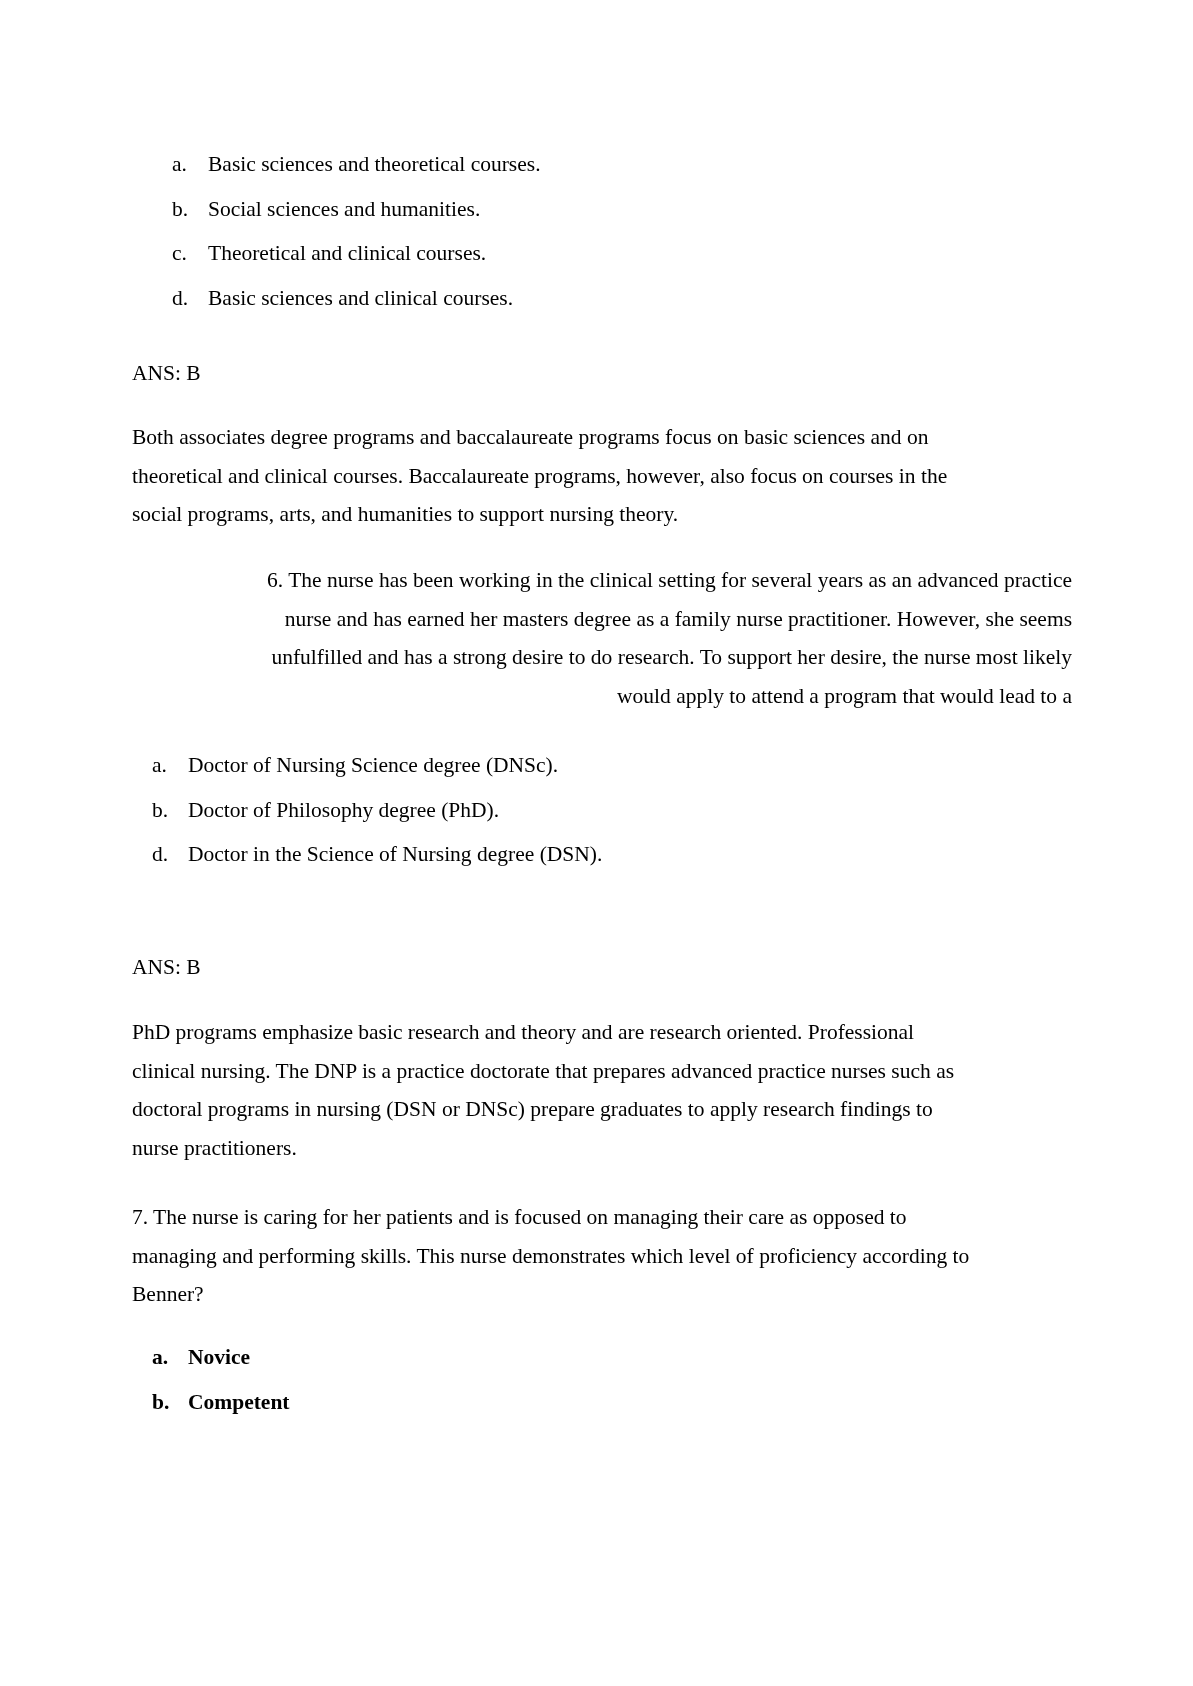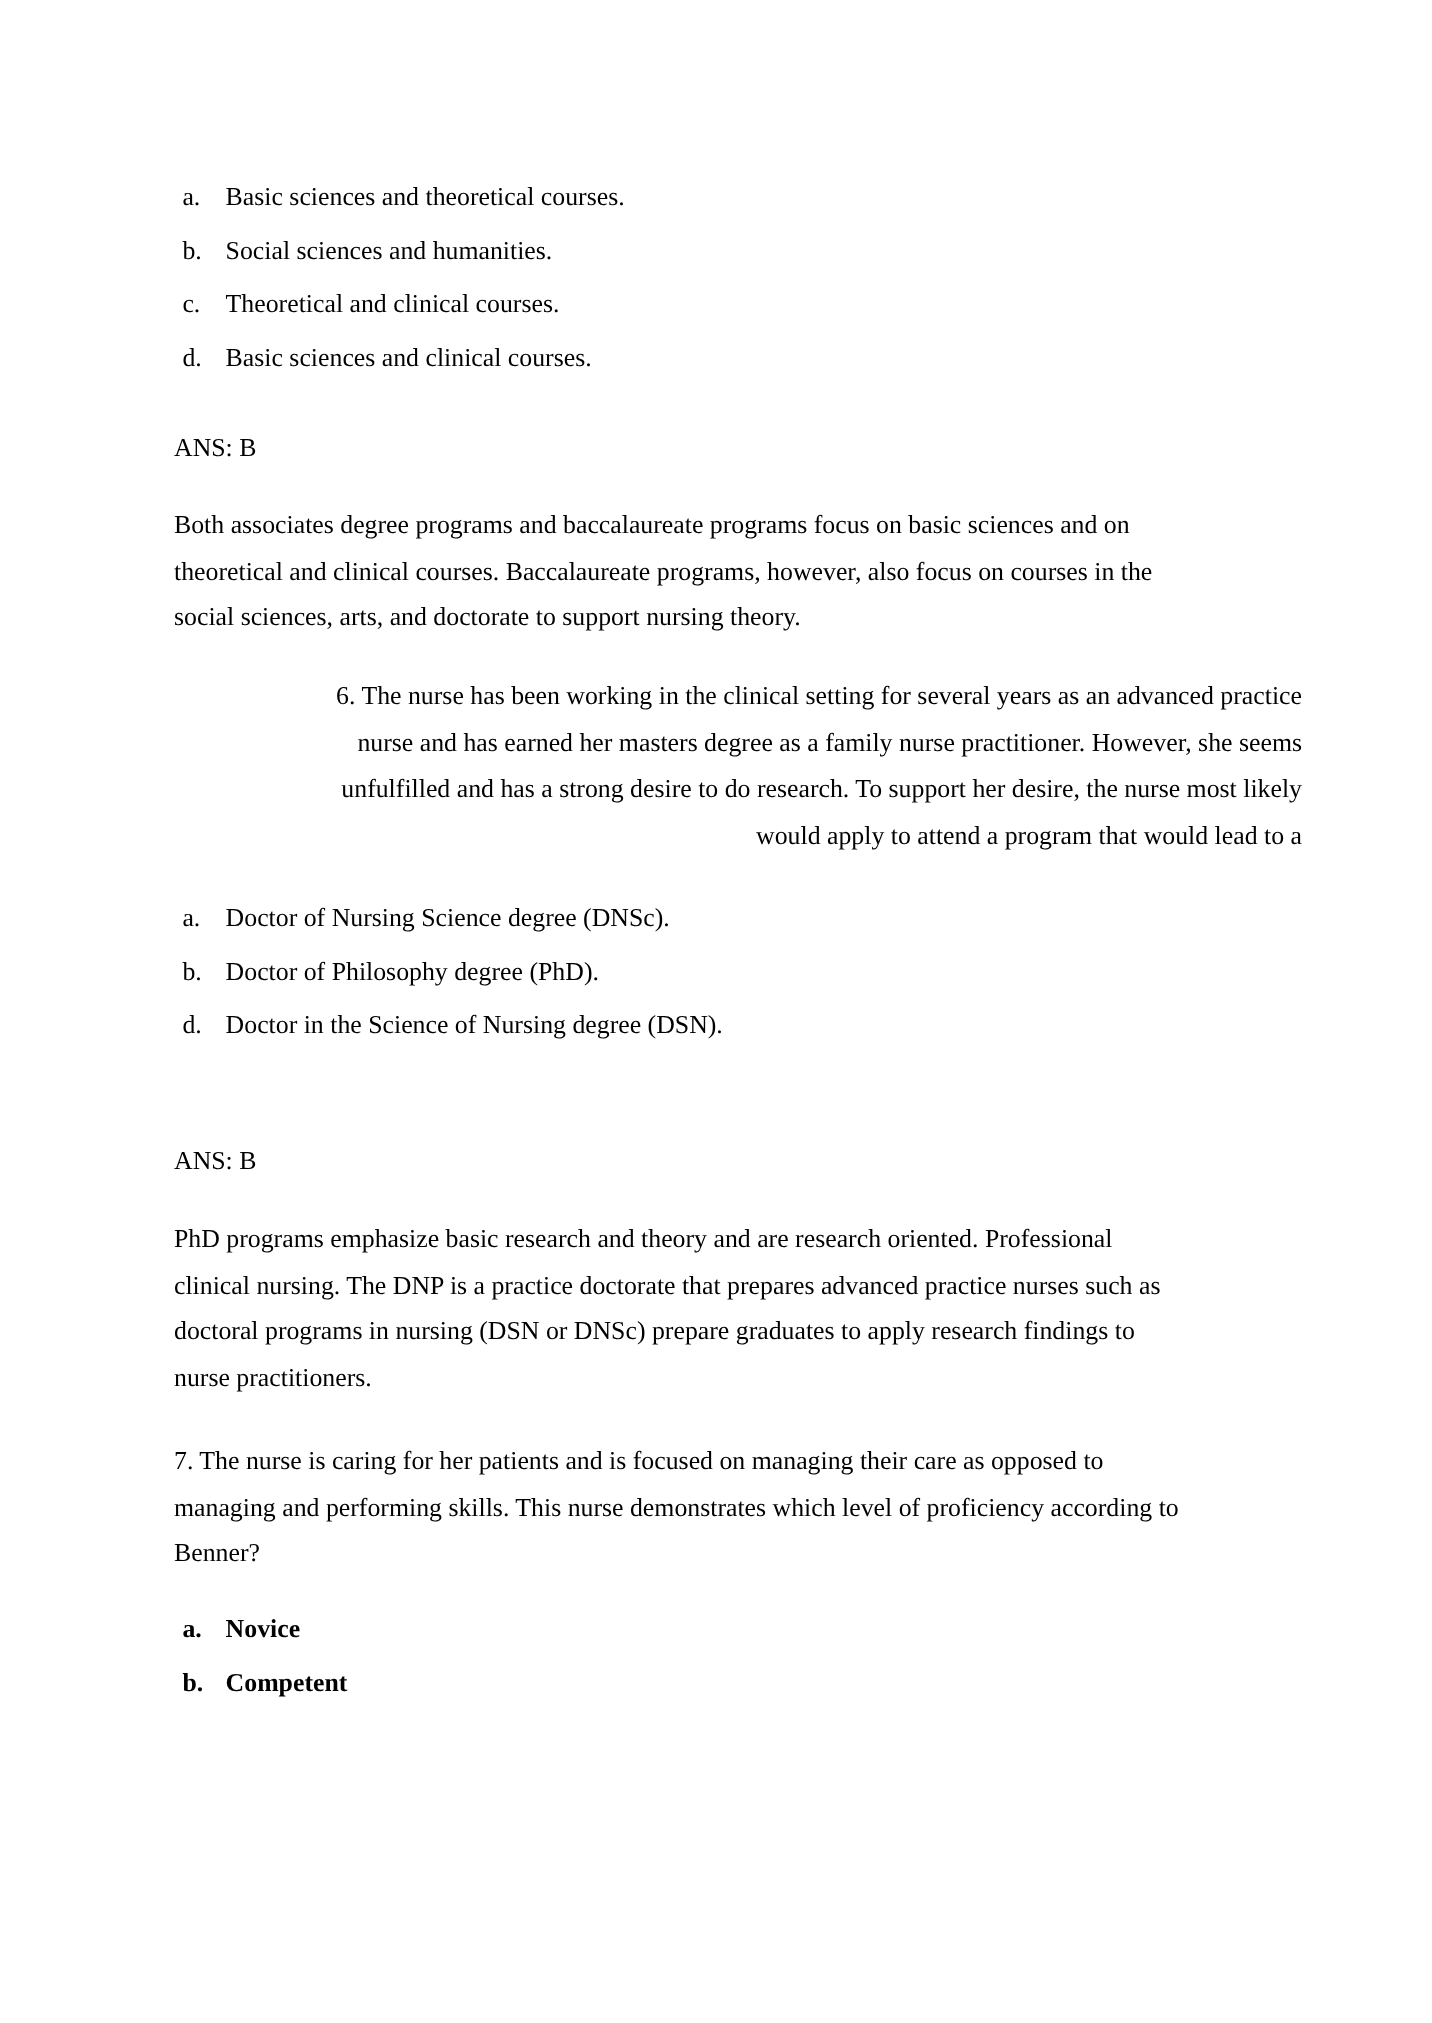--- a/index.html
+++ b/index.html
@@ -1,51 +1,51 @@
 <!DOCTYPE html>
 <html><head>
 <meta charset="utf-8">
 <style>
   html, body { margin: 0; padding: 0; background: #ffffff; }
   body { width: 1193px; height: 1686px; position: relative; overflow: hidden;
          font-family: "Liberation Serif", "DejaVu Serif", serif; color: #000000; }
   .page { position: absolute; left: 0; top: 0; width: 1193px; height: 1686px; background: #ffffff; }
-  .blk { position: absolute; left: 145px; width: 940px; font-size: 21.5px; }
+  .blk { position: absolute; left: 132px; width: 940px; font-size: 21.5px; }
   .para .line { display: block; height: 38.6px; line-height: 38.6px; white-space: nowrap; }
   .opt-list { position: absolute; left: 152px; width: 900px; font-size: 21.5px; }
   .opt { display: block; height: 44.5px; line-height: 26px; white-space: nowrap; }
   .opt .letter { display: inline-block; width: 36px; }
   .ans { line-height: 26px; white-space: nowrap; }
 </style>
 </head>
 <body>
 
 <div class="page">
 
-  <div class="opt-list" style="top:151px;">
+  <div class="opt-list" style="top:151px;margin-left:20px;">
     <div class="opt">
       <span class="letter">a.</span><span>Basic sciences and theoretical courses.</span>
     </div>
     <div class="opt">
       <span class="letter">b.</span><span>Social sciences and humanities.</span>
     </div>
     <div class="opt">
       <span class="letter">c.</span><span>Theoretical and clinical courses.</span>
     </div>
     <div class="opt">
       <span class="letter">d.</span><span>Basic sciences and clinical courses.</span>
     </div>
   </div>
 
   <div class="blk ans" style="top:360px;">ANS: B</div>
 
   <div class="blk para" style="top:418px;">
     <span class="line">Both associates degree programs and baccalaureate programs focus on basic sciences and on</span>
     <span class="line">theoretical and clinical courses. Baccalaureate programs, however, also focus on courses in the</span>
-    <span class="line">social sciences, arts, and doctorate to support nursing theory.</span>
+    <span class="line">social programs, arts, and humanities to support nursing theory.</span>
   </div>
 
   <div class="blk para" style="top:561px;text-align:right;">
     <span class="line">6. The nurse has been working in the clinical setting for several years as an advanced practice</span>
     <span class="line">nurse and has earned her masters degree as a family nurse practitioner. However, she seems</span>
     <span class="line">unfulfilled and has a strong desire to do research. To support her desire, the nurse most likely</span>
     <span class="line">would apply to attend a program that would lead to a</span>
   </div>
 
   <div class="opt-list" style="top:752px;">

